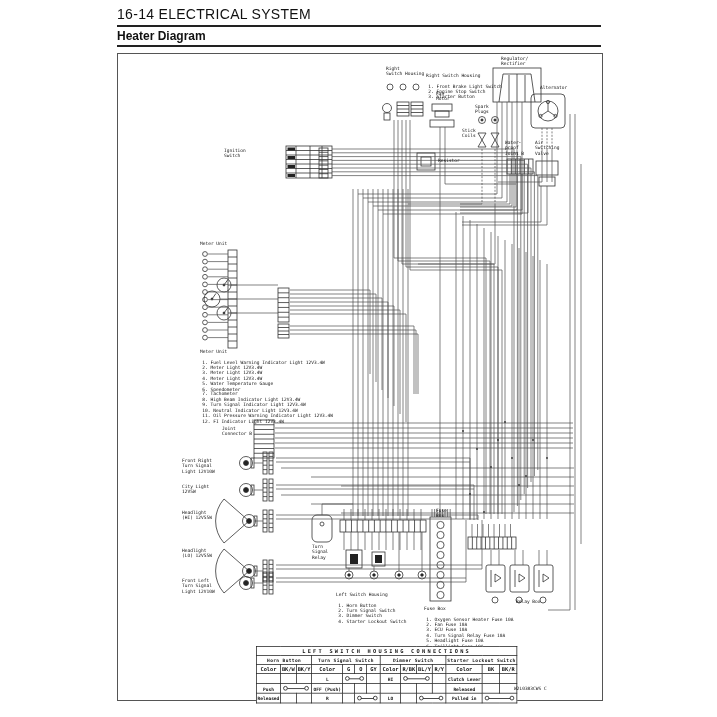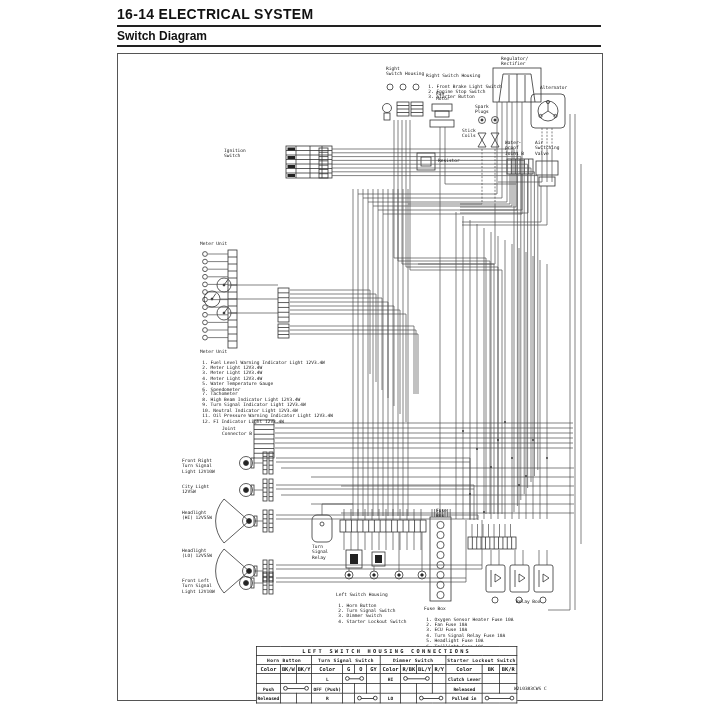--- a/index.html
+++ b/index.html
@@ -1,18 +1,18 @@
 <!DOCTYPE html>
 <html><head>
 <meta charset="utf-8">
 <style>
   html,body{margin:0;padding:0}
   body{width:717px;height:717px;background:#fff;position:relative;overflow:hidden;
        font-family:"Liberation Sans",sans-serif;color:#111}
-  .hdr-title{position:absolute;left:117px;top:6px;font-size:14px;font-weight:bold;letter-spacing:.3px}
+  .hdr-title{position:absolute;left:117px;top:6px;font-size:14px;font-weight:normal;letter-spacing:.3px}
   .hdr-sub{position:absolute;left:117px;top:29px;font-size:12px;font-weight:bold}
   .rule{position:absolute;left:117px;width:484px;background:#222}
   .r1{top:25px;height:2px}
   .r2{top:45px;height:2px}
   #diagram{position:absolute;left:117px;top:53px;width:484px;height:646px;border:1px solid #555;background:#fff}
   #dsvg{position:absolute;left:0;top:0}
   .lbl{position:absolute;font:5.8px "DejaVu Sans Mono",monospace;line-height:1.2;
        transform:scale(.78);transform-origin:0 0;white-space:pre-line;color:#111}
   .note{position:absolute;font:5.8px "DejaVu Sans Mono",monospace;line-height:1.18;
        transform:scale(.78);transform-origin:0 0;white-space:pre-line;color:#111}
@@ -31,21 +31,21 @@
        border:1.2px solid #111;border-radius:50%;background:#fff}
   .cbar::before{left:-2px}
   .cbar::after{right:-2px}
 </style>
 </head>
 <body>
 
 <div id="page">
   <div class="hdr-title">16-14 ELECTRICAL SYSTEM</div>
   <div class="rule r1"></div>
-  <div class="hdr-sub">Switch Diagram</div>
+  <div class="hdr-sub">Heater Diagram</div>
   <div class="rule r2"></div>
 
   <div id="diagram">
     <svg id="dsvg" width="484" height="646" viewBox="0 0 484 646">
       <g stroke="#333" stroke-width="0.8" fill="none">
         <g>
           <circle cx="272" cy="33" r="3"></circle>
             <circle cx="285" cy="33" r="3"></circle>
             <circle cx="298" cy="33" r="3"></circle>
           <circle cx="269" cy="54" r="4.5"></circle>

